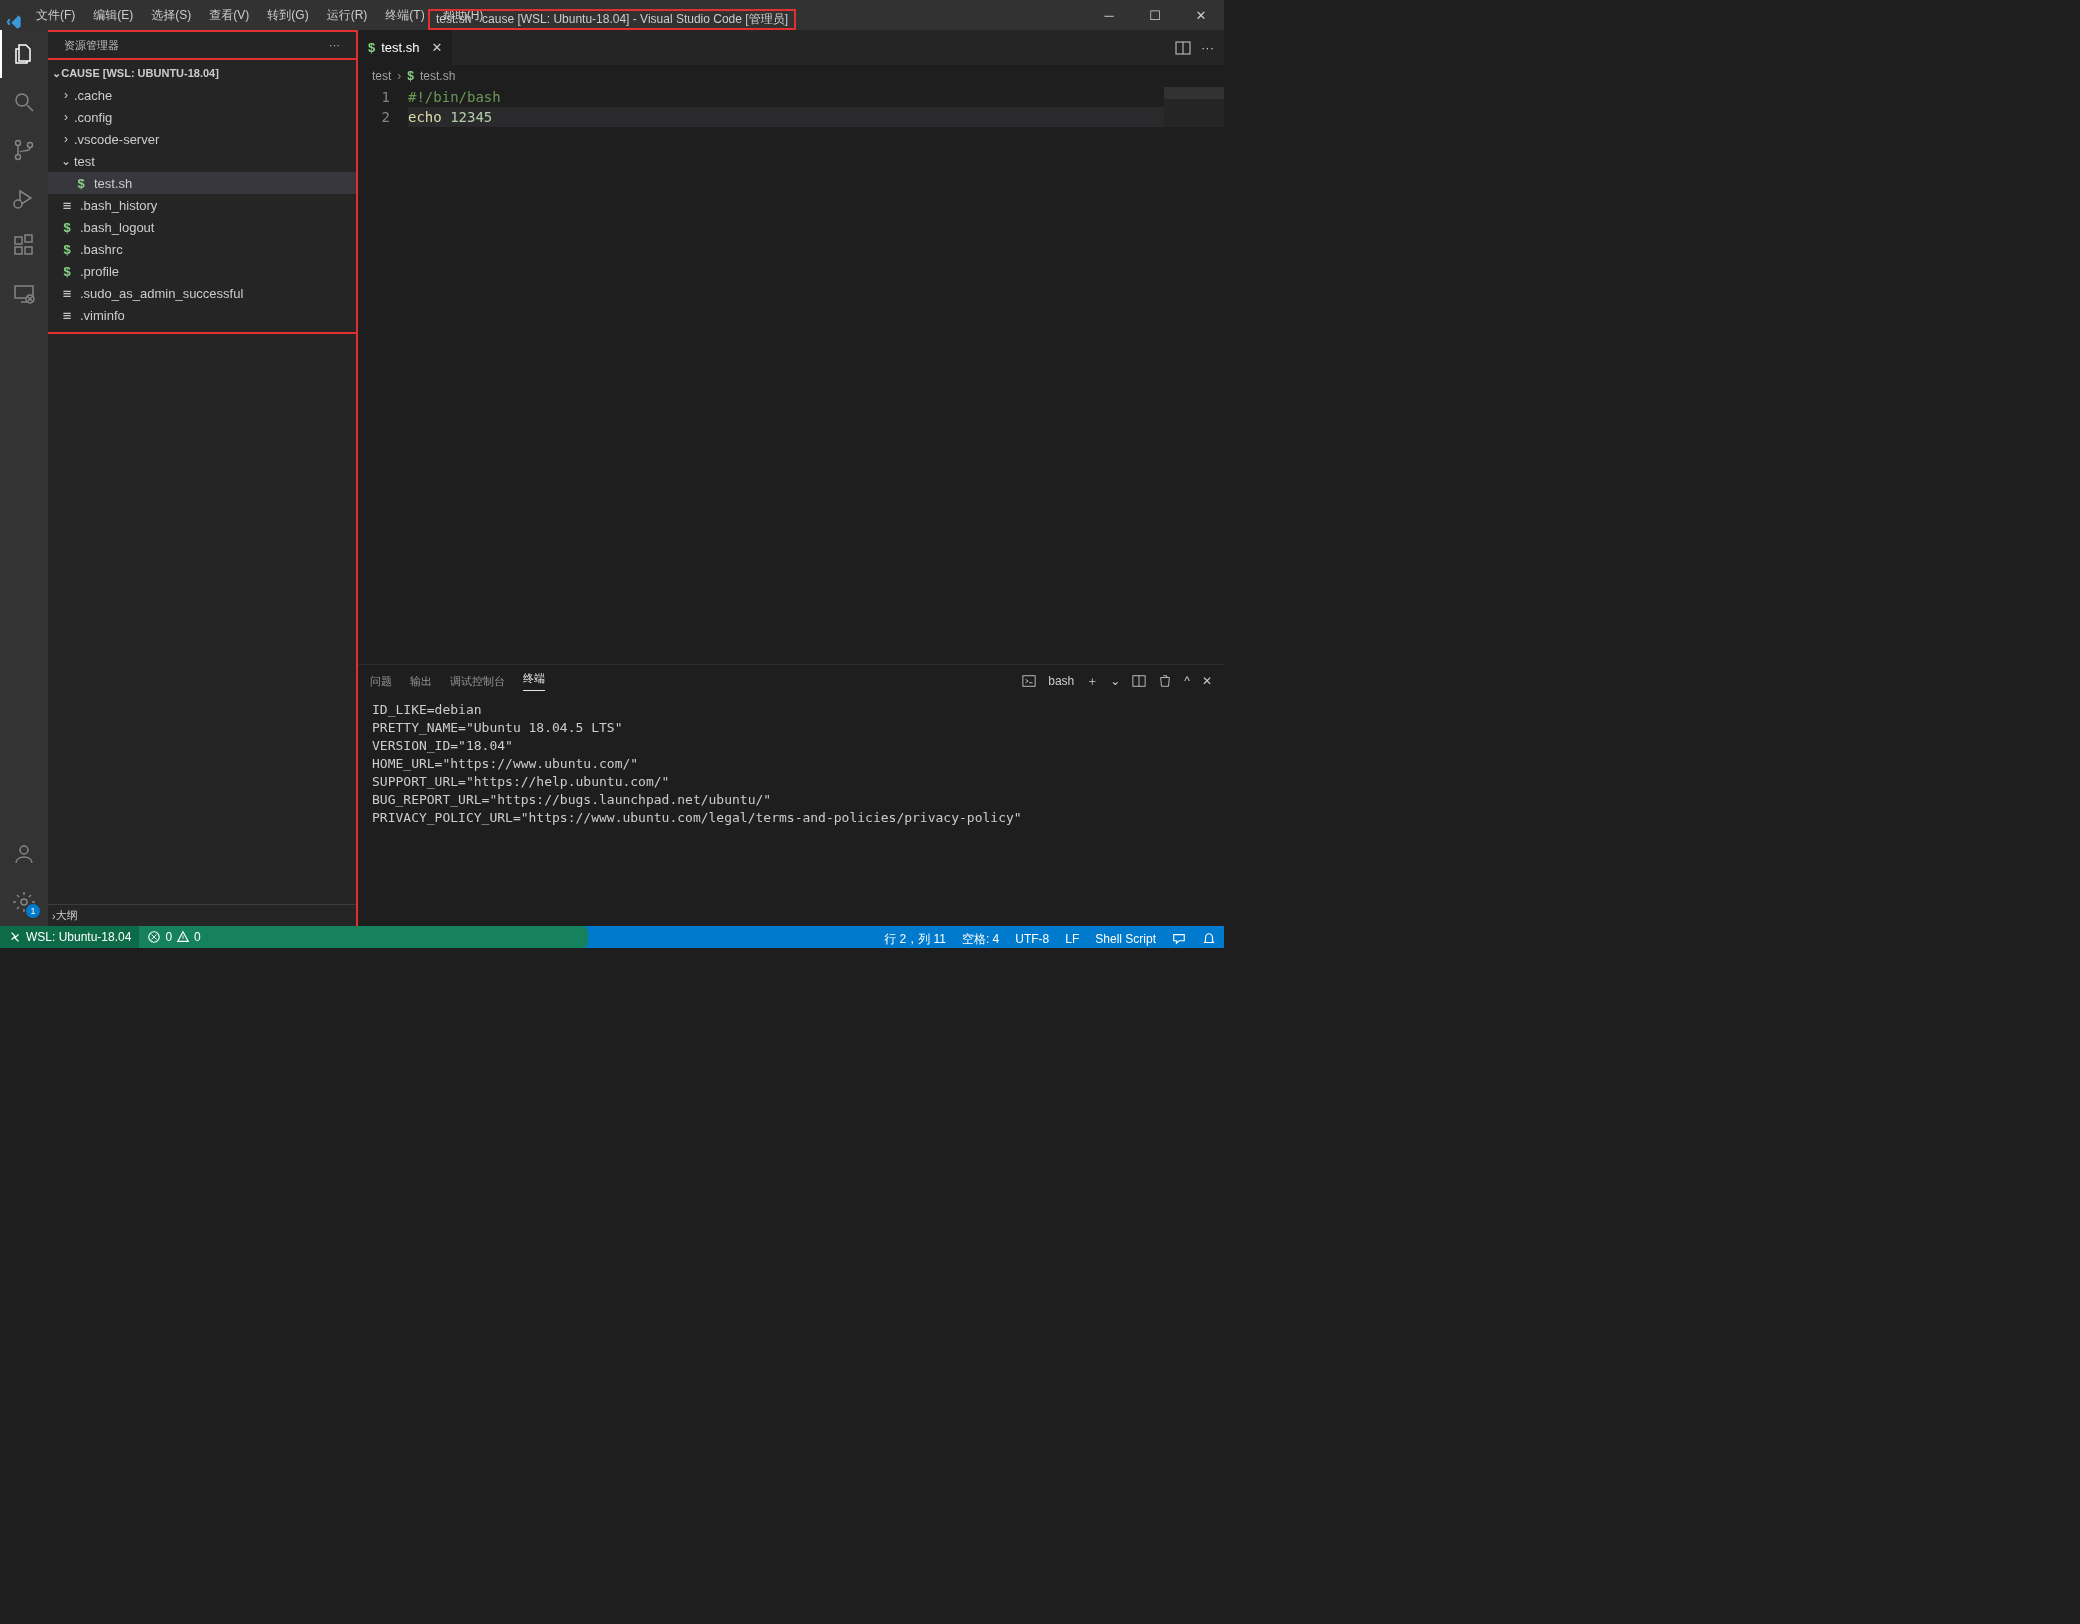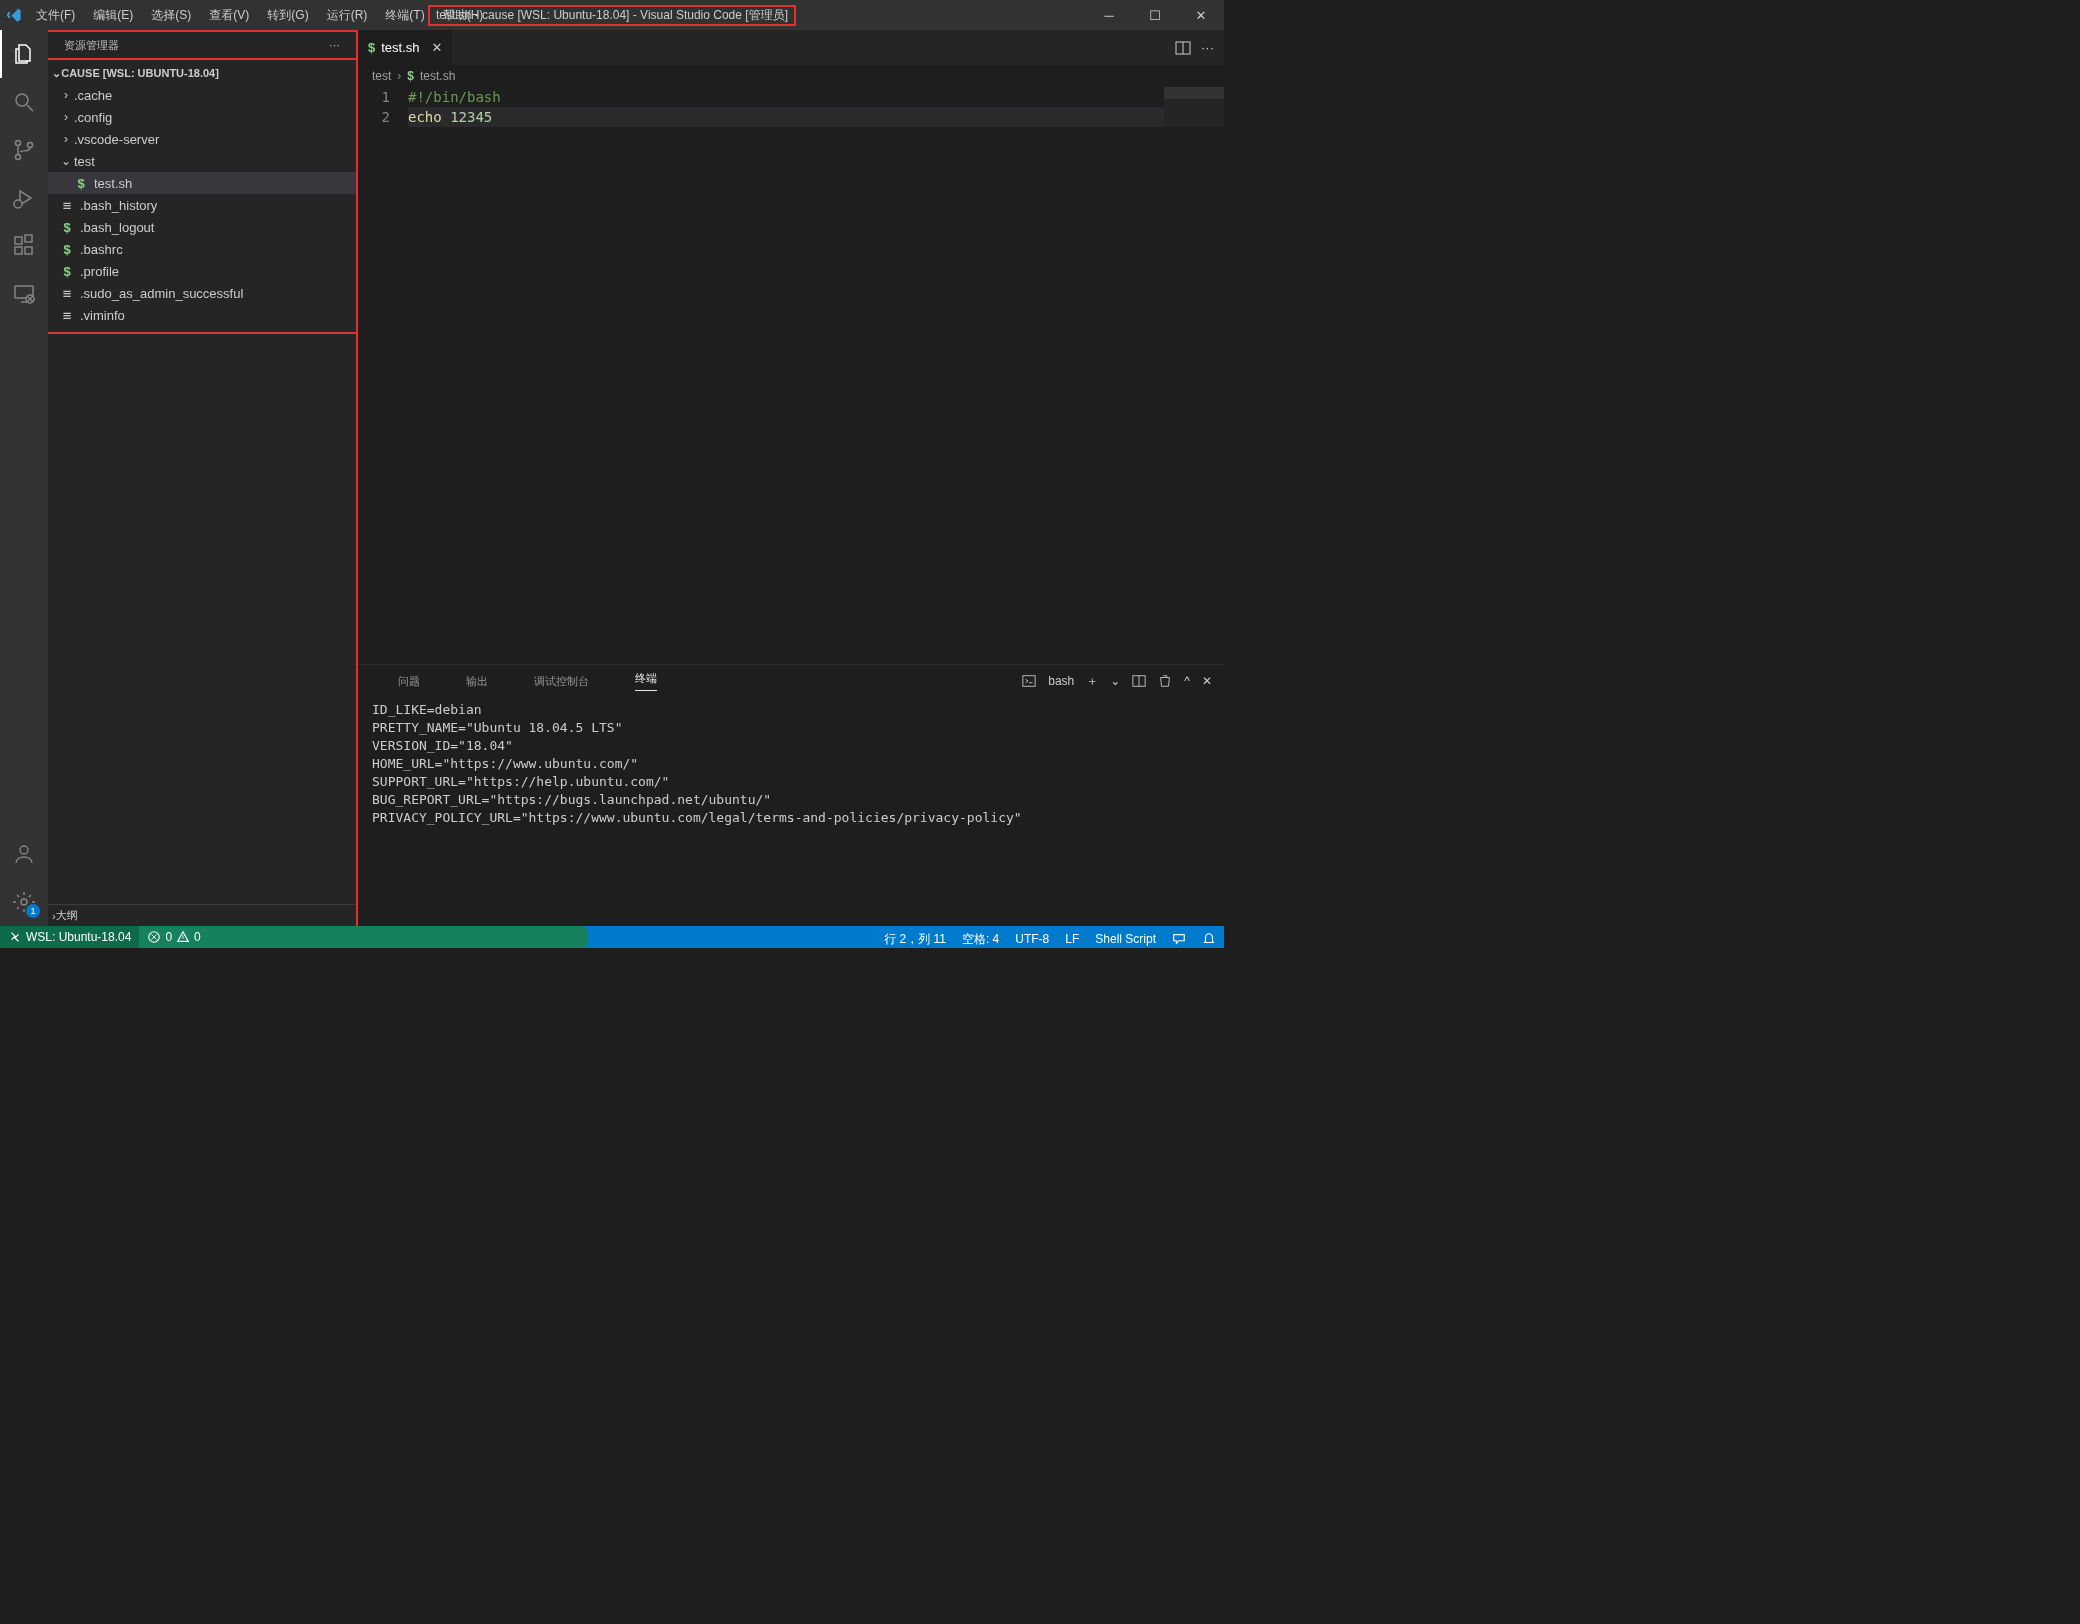--- a/index.html
+++ b/index.html
@@ -10,21 +10,21 @@
       width: 1224px;
       height: 956px;
       overflow: hidden;
       font-size: 13px;
     }
     
     .title-bar {
       height: 30px;
       background: #323233;
       display: flex;
-      align-items: center;
+      align-items: flex-end;
       position: relative;
     }
     .vscode-logo {
       width: 28px; display: flex; align-items: center; justify-content: center;
     }
     .vscode-logo svg { width: 16px; height: 16px; }
     .menu-bar { display: flex; gap: 2px; }
     .menu-item { padding: 0 8px; color: #cccccc; font-size: 12px; line-height: 30px; cursor: default; }
     .window-title {
       position: absolute; left: 50%; transform: translateX(-50%);
@@ -75,21 +75,21 @@
     .code { flex: 1; line-height: 20px; }
     .code .line2sel { background: #2a2a2c; display: block; width: 100%; }
     .minimap { position: absolute; right: 0; top: 0; width: 60px; height: 40px; background: #252525; }
     .mm-slider { position: absolute; right: 0; top: 0; width: 60px; height: 12px; background: rgba(200,200,200,0.08); }
     .c-comment { color: #6a9955; }
     .c-cmd { color: #dcdcaa; }
     .c-num { color: #b5cea8; }
     
     .panel { height: 262px; background: #1e1e1e; display: flex; flex-direction: column; border-top: 1px solid #2d2d2d; }
     .panel-tabs { height: 32px; display: flex; align-items: center; padding: 0 12px; gap: 18px; font-size: 11px; color: #969696; }
-    .ptab { cursor: default; margin-left: 28px; }
+    .ptab { cursor: default; }
     .ptab.active { color: #e7e7e7; border-bottom: 1px solid #e7e7e7; padding-bottom: 4px; }
     .panel-right { margin-left: auto; display: flex; align-items: center; gap: 12px; color: #cccccc; font-size: 12px; }
     .term-body { flex: 1; font-family: Consolas, monospace; font-size: 13px; padding: 4px 14px; line-height: 18px; color: #cccccc; }
     .term-hl { border: 2px solid #e03030; padding: 2px 4px 0 4px; margin: 0 0 2px 0; }
     .prompt-user { color: #6bdc7a; font-weight: bold; }
     .prompt-tilde { color: #729fcf; font-weight: bold; }
     
     .status-bar { height: 22px; background: #16825d; display: flex; align-items: center; color: #ffffff; font-size: 12px; }
     .status-bar.blue { background: #007acc; }
     .sb-item { padding: 0 8px; display: flex; align-items: center; gap: 4px; height: 100%; }

